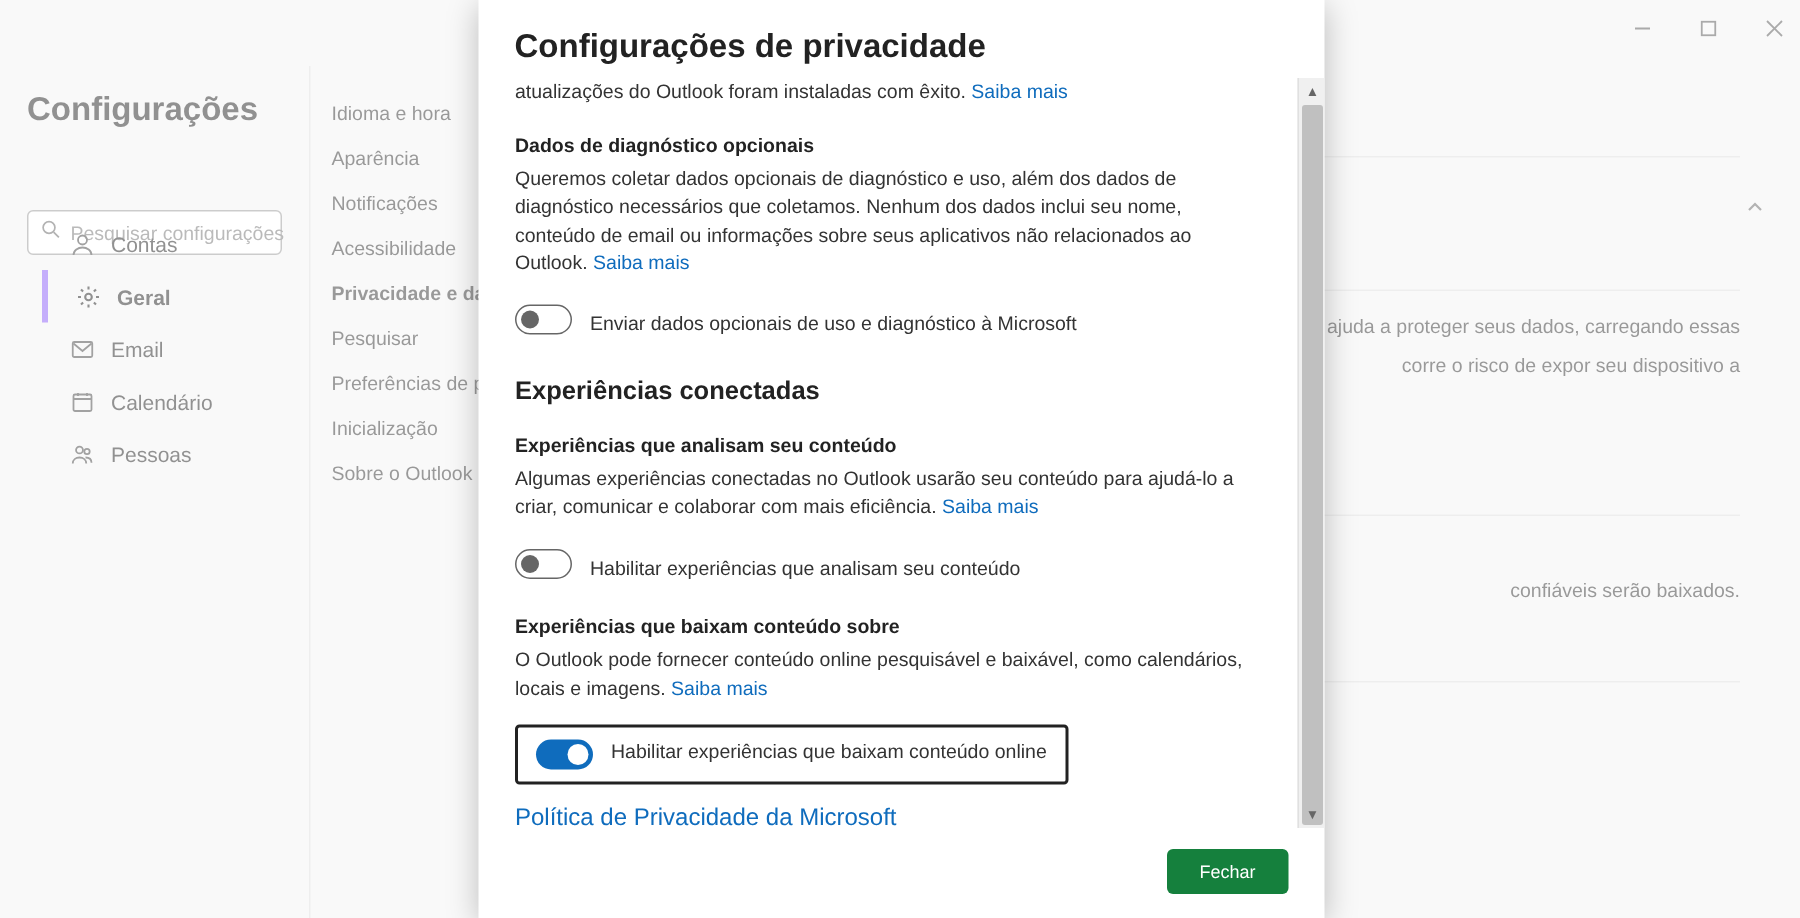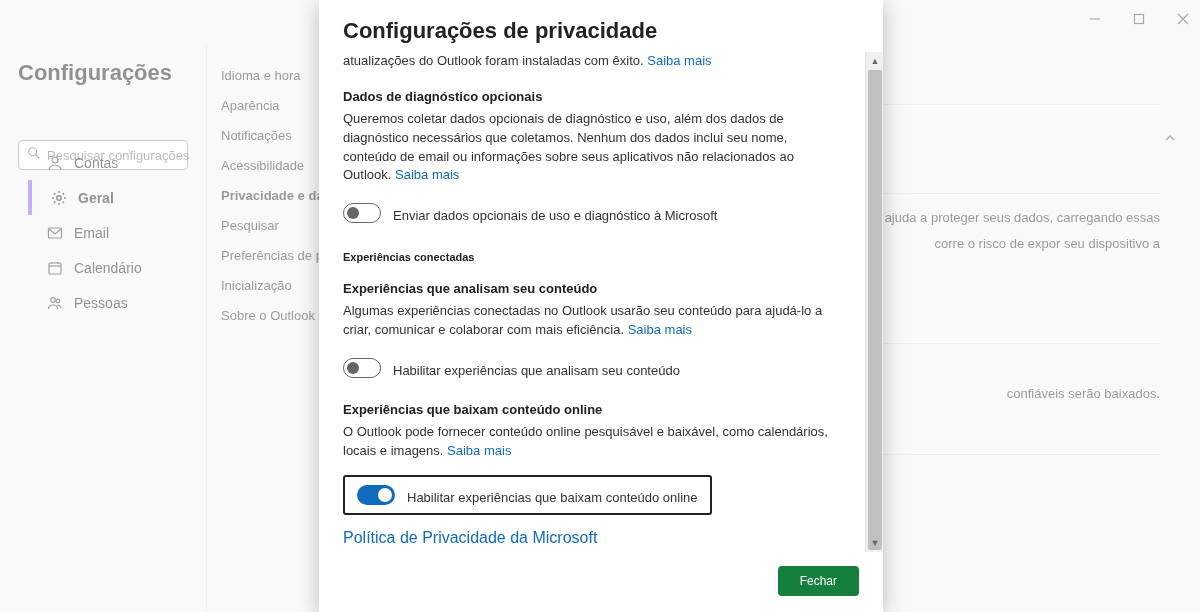--- a/index.html
+++ b/index.html
@@ -200,21 +200,21 @@
       cursor: pointer;
     }
     .section-heading {
       font-size: 13px;
       font-weight: 600;
       color: #222;
       margin-top: 18px;
       margin-bottom: 6px;
     }
     .section-heading.big {
-      font-size: 11px;
+      font-size: 17px;
       margin-top: 22px;
     }
     .toggle-row {
       display: flex;
       align-items: flex-end;
       gap: 12px;
       margin-top: 12px;
       padding: 6px 0;
     }
     .toggle {
@@ -253,21 +253,21 @@
     .toggle-label {
       font-size: 13px;
       color: #333;
     }
     .focus-box {
       border: 2px solid #222;
       border-radius: 3px;
       padding: 8px 12px;
       margin-top: 14px;
       display: inline-flex;
-      align-items: flex-end;
+      align-items: flex-start;
       gap: 12px;
     }
     .modal-footer {
       padding: 14px 24px 16px;
       display: flex;
       justify-content: flex-end;
     }
     .close-btn {
       background: #15803d;
       color: #fff;
@@ -449,21 +449,21 @@
         <span>Algumas experiências conectadas no Outlook usarão seu conteúdo para ajudá-lo a criar, comunicar e colaborar com mais eficiência.</span>
         <span class="modal-link">Saiba mais</span>
       </p>
       <div class="toggle-row">
         <div class="toggle off">
             <div class="knob"></div>
           </div>
         <span class="toggle-label">Habilitar experiências que analisam seu conteúdo</span>
       </div>
 
-      <div class="section-heading">Experiências que baixam conteúdo online</div>
+      <div class="section-heading">Experiências que baixam conteúdo sobre</div>
       <p class="modal-text">
         <span>O Outlook pode fornecer conteúdo online pesquisável e baixável, como calendários, locais e imagens.</span>
         <span class="modal-link">Saiba mais</span>
       </p>
       <div class="focus-box">
         <div class="toggle on">
             <div class="knob"></div>
           </div>
         <span class="toggle-label">Habilitar experiências que baixam conteúdo online</span>
       </div>

